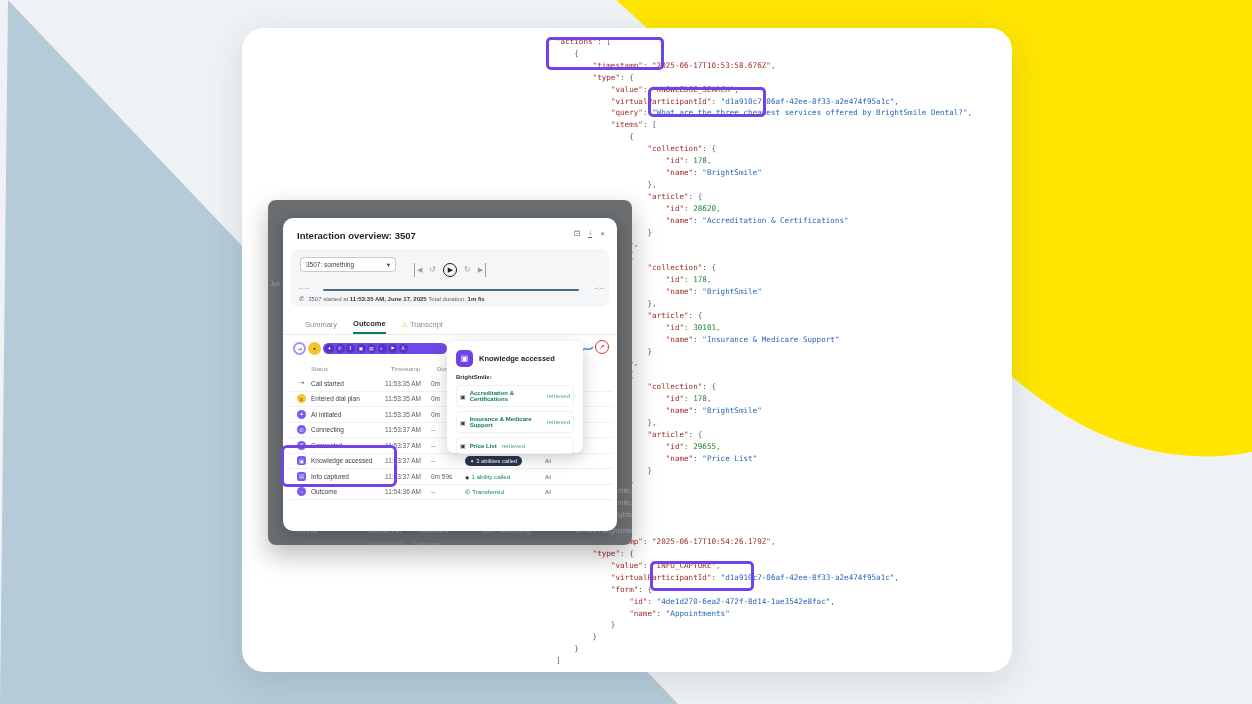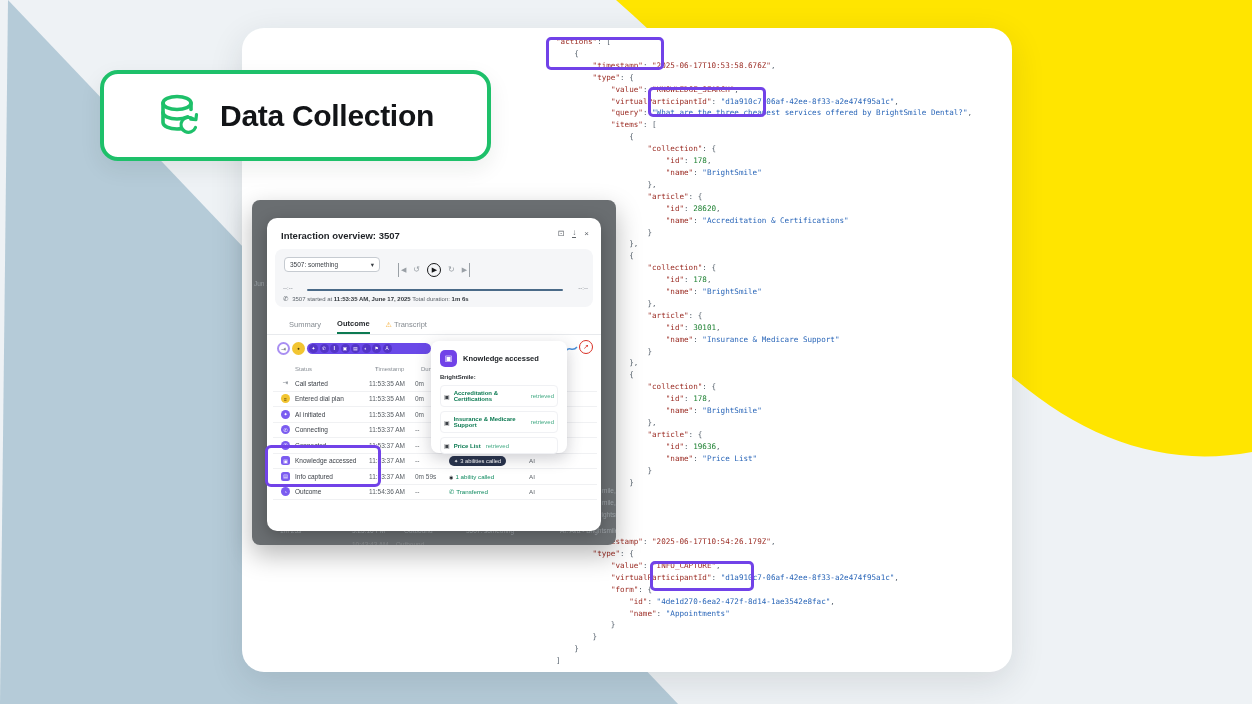--- a/index.html
+++ b/index.html
@@ -25,21 +25,21 @@
   #hl-knowledge{left:648px;top:87px;width:112px;height:24px;}
   #hl-info{left:650px;top:561px;width:98px;height:24px;}
 
   
   .badge{left:100px;top:70px;width:383px;height:83px;background:#fff;border:4px solid #1ec06a;
          border-radius:18px;box-shadow:0 8px 22px rgba(20,40,30,.08);display:flex;align-items:center;
          justify-content:center;gap:17px;z-index:6;}
   .badge-label{font-size:30px;font-weight:bold;color:#121417;letter-spacing:-.3px;}
 
   
-  .frame{left:252px;top:200px;width:364px;height:345px;background:#6a6e71;border-radius:8px;
+  .frame{left:268px;top:200px;width:364px;height:345px;background:#6a6e71;border-radius:8px;
          z-index:3;box-shadow:0 10px 26px rgba(0,0,0,.28);overflow:hidden;}
   .frame .ghost{position:absolute;color:#9aa0a5;font-size:6.5px;white-space:nowrap;}
   .frame .ghost2{position:absolute;color:rgba(255,255,255,.16);font-size:6.5px;white-space:nowrap;}
 
   
   .dialog{left:15px;top:18px;width:334px;height:313px;background:#fff;border-radius:10px;
           box-shadow:0 4px 16px rgba(0,0,0,.25);}
   .dlg-title{left:14px;top:12px;font-size:9.5px;font-weight:bold;color:#1f2226;}
   .win-icons{right:12px;top:11px;display:flex;gap:8px;color:#5f646a;font-size:8px;}
   .win-icons span{cursor:default;}
@@ -155,21 +155,21 @@
                         <span class="jk">"id"</span>: <span class="jn">30101</span>,
                         <span class="jk">"name"</span>: <span class="js">"Insurance &amp; Medicare Support"</span>
                     }
                 },
                 {
                     <span class="jk">"collection"</span>: {
                         <span class="jk">"id"</span>: <span class="jn">178</span>,
                         <span class="jk">"name"</span>: <span class="js">"BrightSmile"</span>
                     },
                     <span class="jk">"article"</span>: {
-                        <span class="jk">"id"</span>: <span class="jn">19636</span>,
+                        <span class="jk">"id"</span>: <span class="jn">29655</span>,
                         <span class="jk">"name"</span>: <span class="js">"Price List"</span>
                     }
                 }
             ]
         }
     },
     {
         <span class="jk">"timestamp"</span>: <span class="jk">"2025-06-17T10:54:26.179Z"</span>,
         <span class="jk">"type"</span>: {
             <span class="jk">"value"</span>: <span class="jk">"INFO_CAPTURE"</span>,
@@ -179,35 +179,20 @@
                 <span class="jk">"name"</span>: <span class="js">"Appointments"</span>
             }
         }
     }
 ]</pre>
 
   <div class="hlbox" id="hl-actions"></div>
   <div class="hlbox" id="hl-knowledge"></div>
   <div class="hlbox" id="hl-info"></div>
 
-  <div class="abs badge">
-    <svg width="46" height="46" viewBox="0 0 46 46">
-      <g fill="none" stroke="#1ec06a" stroke-width="3.6" stroke-linecap="round">
-        <ellipse cx="20" cy="10" rx="14" ry="6.5"></ellipse>
-        <path d="M6 10 v9.5 c0 3.6 6.3 6.5 14 6.5 4.2 0 8 -0.9 10.6 -2.2"></path>
-        <path d="M6 19.5 v10 c0 3.6 6.3 6.5 14 6.5 1.6 0 3.1 -0.1 4.6 -0.35"></path>
-        <path d="M34 10 v6.5"></path>
-      </g>
-      <g fill="none" stroke="#1ec06a" stroke-width="3.2" stroke-linecap="round">
-        <path d="M38.5 34.5 a7.5 7.5 0 1 1 -2.2 -8.4"></path>
-        <path d="M39.5 21.5 l-0.6 5.2 -5.2 -0.6" stroke-linejoin="round"></path>
-      </g>
-    </svg>
-    <span class="badge-label">Data Collection</span>
-  </div>
 
   <div class="abs frame">
     <span class="ghost" style="left:2px;top:80px;">Jun 1</span>
     <span class="ghost" style="left:350px;top:287px;">mile,</span>
     <span class="ghost" style="left:350px;top:299px;">mile,</span>
     <span class="ghost" style="left:343px;top:311px;">Brightsmile,</span>
     <div>
       <span class="ghost" style="left:28px;top:327px;">1m 23s</span>
       <span class="ghost" style="left:100px;top:327px;">3:25:16 PM</span>
       <span class="ghost" style="left:152px;top:327px;">Outbound</span>

